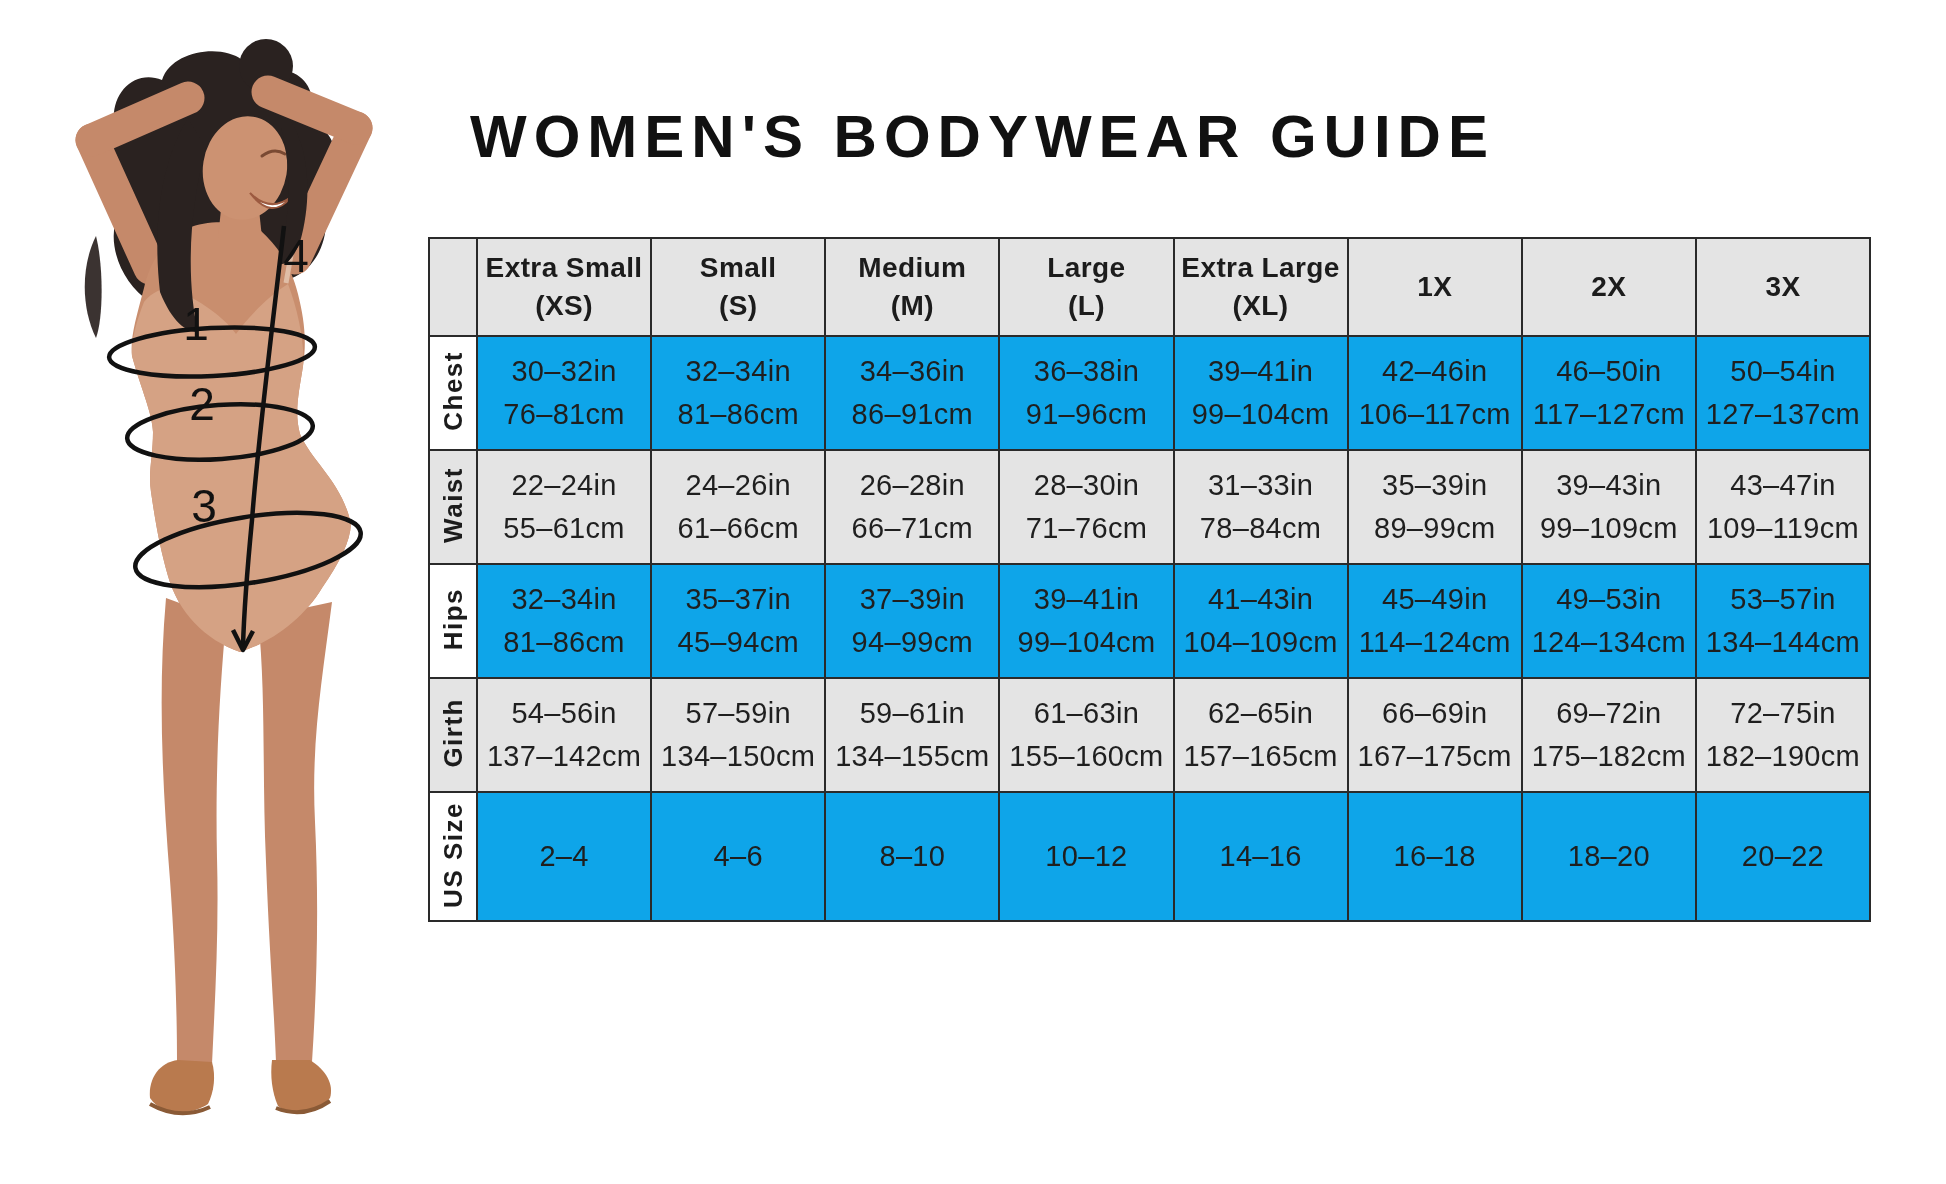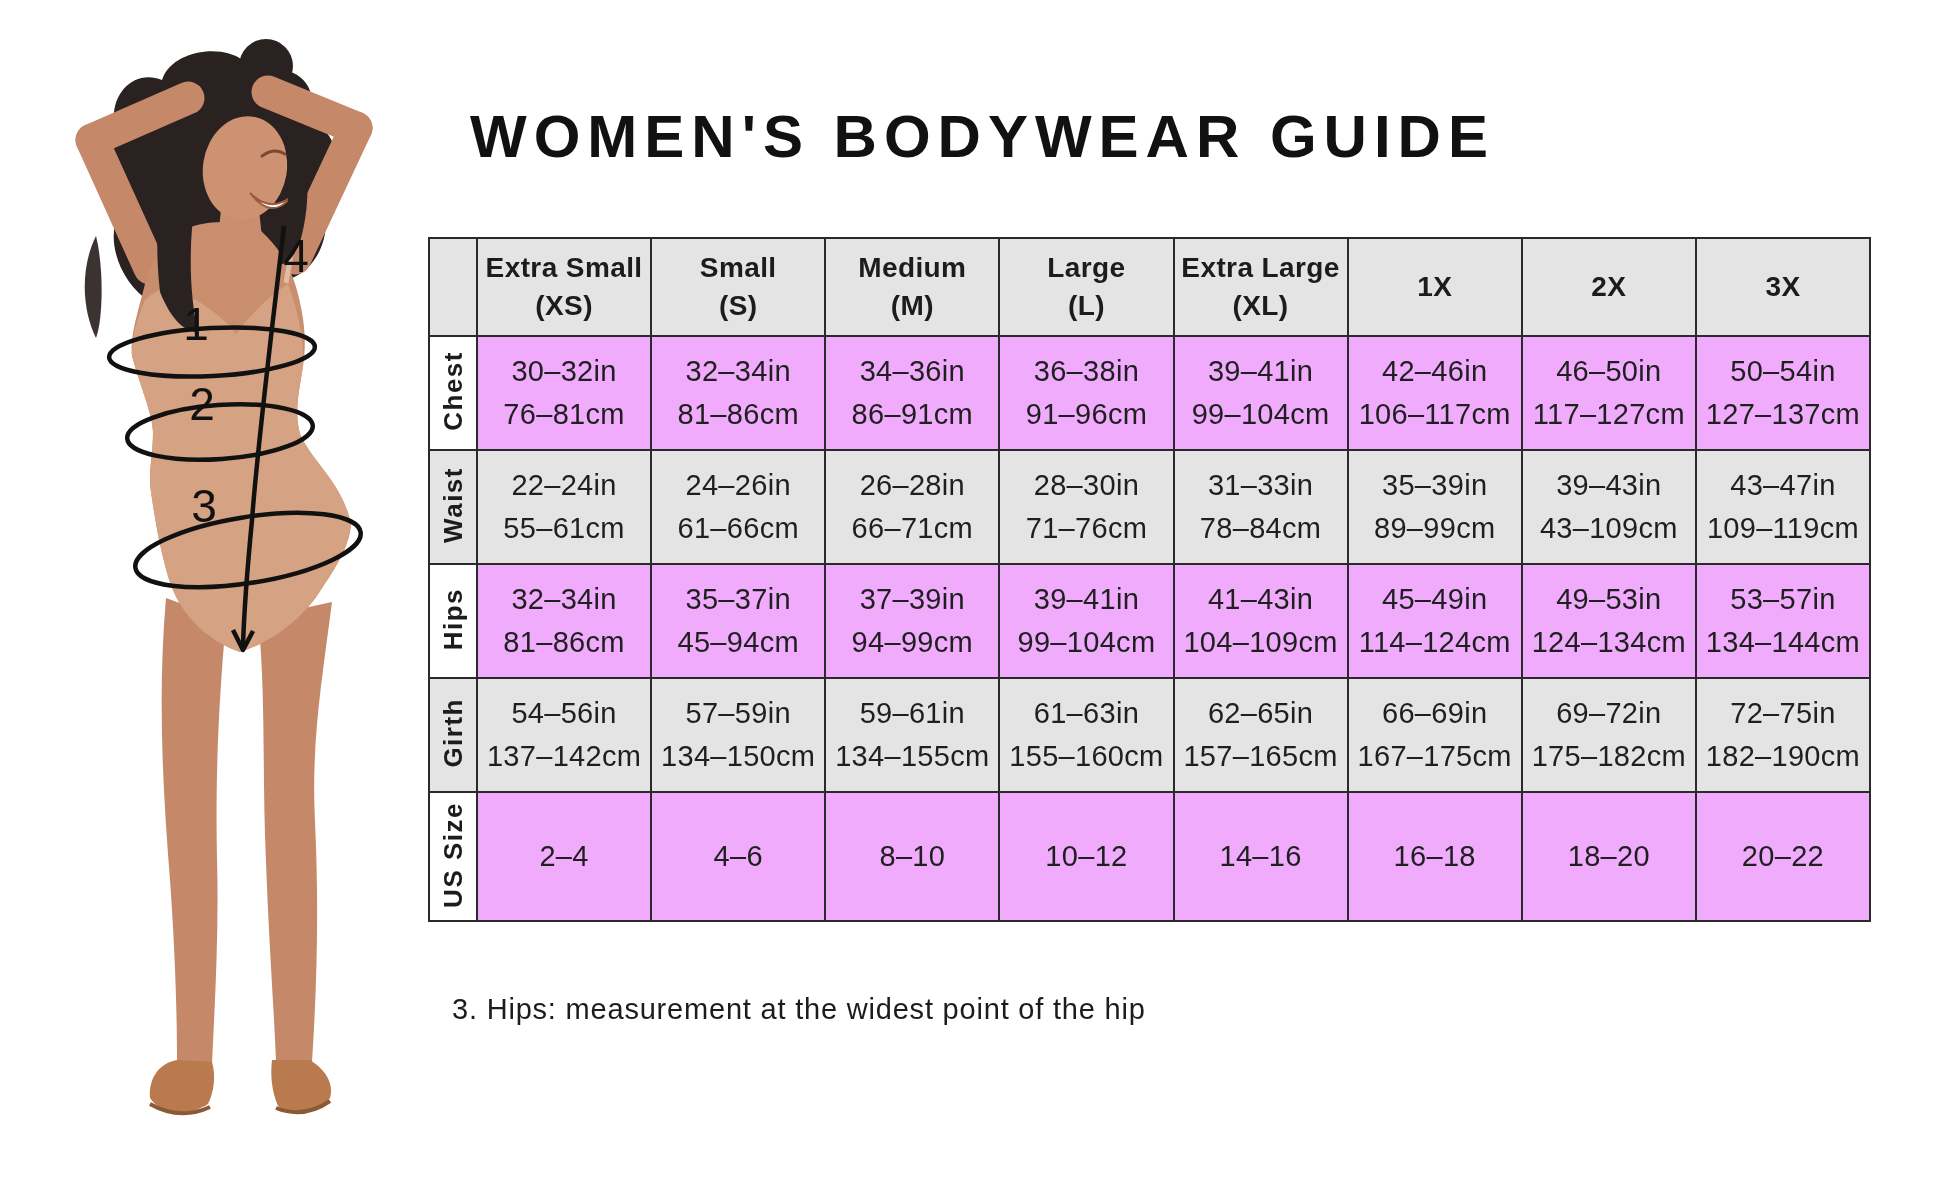--- a/index.html
+++ b/index.html
@@ -30,21 +30,21 @@
   .size-table thead th.corner{background:#e4e4e4;}
   .col-label{width:48px;}
   .row-label{
     text-align:center;vertical-align:middle;background:#ffffff;
   }
   .row-label span{
     display:inline-block;writing-mode:vertical-rl;transform:rotate(180deg);
     font-size:26px;font-weight:700;letter-spacing:1.5px;color:#1c1c1c;
   }
   .size-table tbody td{
-    height:112px;text-align:center;vertical-align:middle;background:#f0abfc;
+    height:112px;text-align:center;vertical-align:middle;background:#0ea5e9;
     font-size:29px;line-height:1.5;letter-spacing:.3px;color:#1f1f1f;
   }
   .size-table tbody tr.shaded td,
   .size-table tbody tr.shaded th{background:#e4e4e4;}
   .size-table tbody tr.last td{height:127px;}
   .footnotes{
     position:absolute;left:452px;top:990px;
     font-size:29px;line-height:38px;letter-spacing:.8px;color:#1c1c1c;
   }
 </style>
@@ -239,21 +239,21 @@
           <td>
             <div>31–33in</div>
             <div>78–84cm</div>
           </td>
           <td>
             <div>35–39in</div>
             <div>89–99cm</div>
           </td>
           <td>
             <div>39–43in</div>
-            <div>43–109cm</div>
+            <div>99–109cm</div>
           </td>
           <td>
             <div>43–47in</div>
             <div>109–119cm</div>
           </td>
         </tr>
         <tr>
           <th class="row-label"><span>Hips</span></th>
           <td>
             <div>32–34in</div>
@@ -347,16 +347,15 @@
             <div>18–20</div>
           </td>
           <td>
             <div>20–22</div>
           </td>
         </tr>
       </tbody>
   </table>
 
   <div class="footnotes">
-      <div>3. Hips: measurement at the widest point of the hip</div>
     </div>
 
 </div>
 
 </body></html>

